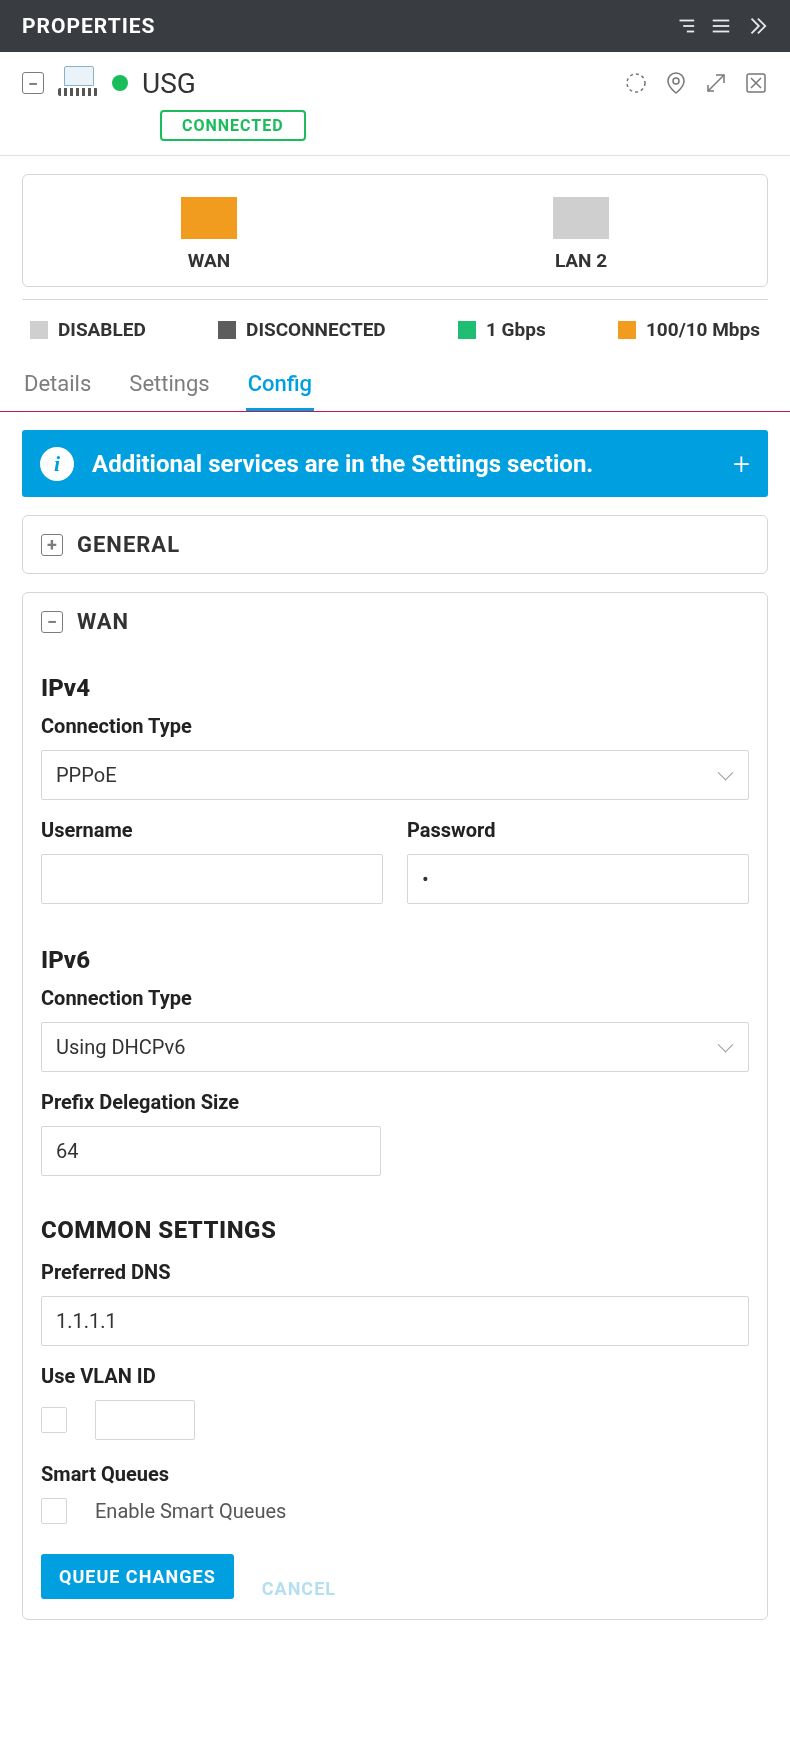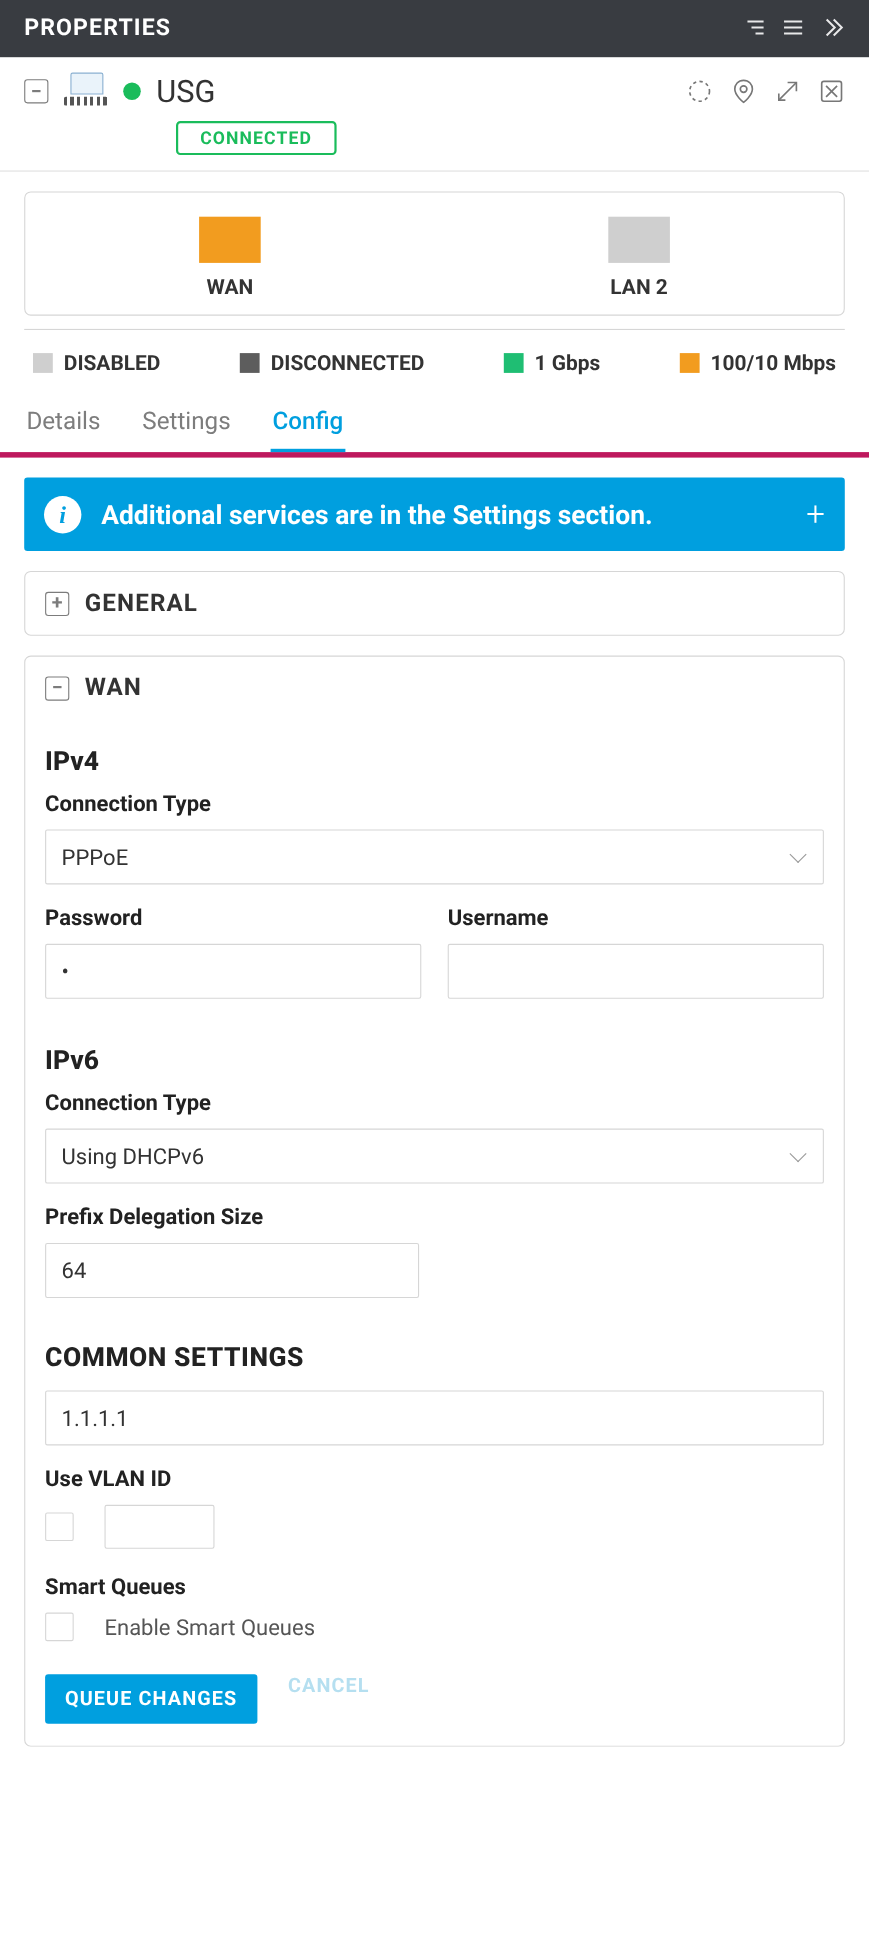--- a/index.html
+++ b/index.html
@@ -1,19 +1,19 @@
 <!DOCTYPE html>
 <html><head>
 <meta charset="utf-8">
 <style>
 * { box-sizing: border-box; margin: 0; padding: 0; font-family: -apple-system, BlinkMacSystemFont, "Segoe UI", Roboto, "Helvetica Neue", Arial, sans-serif; }
 body { width: 790px; background: #fff; color: #333; }
 
 
-.header { background: #393c41; color: #fff; display: flex; align-items: flex-start; justify-content: space-between; padding: 14px 22px; }
+.header { background: #393c41; color: #fff; display: flex; align-items: center; justify-content: space-between; padding: 14px 22px; }
 .header-title { font-size: 21px; font-weight: 700; letter-spacing: 1px; }
 .header-icons { display: flex; gap: 14px; align-items: center; }
 .header-icons svg { width: 22px; height: 22px; stroke: #e8e8e9; fill: none; }
 
 
 .device-area { border-bottom: 1px solid #e0e0e0; }
 .device-row { display: flex; align-items: center; padding: 14px 22px 6px 22px; gap: 14px; }
 .collapse-box { width: 22px; height: 22px; border: 1.5px solid #7c7c7c; display: flex; align-items: center; justify-content: center; color: #7c7c7c; font-size: 18px; font-weight: 700; border-radius: 3px; }
 .device-icon { width: 40px; height: 34px; position: relative; }
 .device-icon::before { content: ""; position: absolute; top: 0; left: 6px; width: 28px; height: 18px; border: 1.5px solid #8ab0d1; border-radius: 2px 2px 0 0; background: #eaf3fa; }
@@ -36,21 +36,21 @@
 
 .legend { margin: 12px 22px 0 22px; border-top: 1px solid #d6d6d6; padding: 18px 8px; display: flex; gap: 47px; align-items: center; justify-content: space-between; }
 .legend-item { display: flex; align-items: center; gap: 10px; font-size: 19px; font-weight: 700; color: #333; }
 .legend-swatch { width: 18px; height: 18px; }
 .sw-disabled { background: #cfcfcf; }
 .sw-disconnected { background: #5d5d5d; }
 .sw-1g { background: #1fbe73; }
 .sw-100 { background: #f29c1f; }
 
 
-.tabs { display: flex; gap: 34px; padding: 0 22px; border-bottom: 5px solid #be185d; }
+.tabs { display: flex; gap: 34px; padding: 0 22px; border-bottom: 1px solid #be185d; }
 .tab { padding: 12px 2px; font-size: 22px; color: #7d7d7d; cursor: pointer; }
 .tab.active { color: #009fdf; border-bottom: 3px solid #009fdf; font-weight: 500; }
 
 
 .info-banner { margin: 18px 22px 0 22px; background: #009fdf; color: #fff; display: flex; align-items: center; padding: 16px 18px; border-radius: 3px; gap: 18px; }
 .info-icon { width: 34px; height: 34px; background: #fff; color: #009fdf; border-radius: 50%; display: flex; align-items: center; justify-content: center; font-weight: 900; font-size: 22px; font-style: italic; flex-shrink: 0; font-family: Georgia, serif; }
 .info-text { font-size: 24px; font-weight: 700; flex: 1; }
 .info-plus { font-size: 30px; font-weight: 300; }
 
 
@@ -70,21 +70,21 @@
 .two-col { display: flex; gap: 24px; margin-top: 18px; }
 .two-col > div { flex: 1; }
 .half-input { width: 340px; }
 .checkbox-row { display: flex; align-items: center; gap: 28px; margin-top: 12px; }
 .checkbox { width: 26px; height: 26px; border: 1px solid #d6d6d6; background: #fff; border-radius: 2px; }
 .vlan-input { width: 100px; border: 1px solid #d6d6d6; background: #fff; height: 40px; border-radius: 2px; }
 .checkbox-label { font-size: 20px; color: #555; }
 .big-heading { font-size: 24px; font-weight: 800; color: #222; letter-spacing: 0.5px; margin-top: 40px; margin-bottom: 16px; }
 
 
-.action-row { display: flex; gap: 28px; align-items: flex-start; margin-top: 30px; }
+.action-row { display: flex; gap: 28px; align-items: flex-end; margin-top: 30px; }
 .btn-primary { background: #009fdf; color: #fff; border: none; padding: 12px 18px; font-size: 18px; font-weight: 700; letter-spacing: 1px; border-radius: 3px; cursor: pointer; }
 .btn-cancel { color: #b5dff0; font-size: 18px; font-weight: 700; letter-spacing: 1px; background: none; border: none; cursor: pointer; }
 </style>
 </head>
 <body>
 
 <div class="header">
   <div class="header-title">PROPERTIES</div>
   <div class="header-icons">
     <svg viewBox="0 0 24 24">
@@ -190,42 +190,43 @@
   <div class="wan-body">
 
     <div class="subheading">IPv4</div>
     <label class="field-label">Connection Type</label>
     <div class="select-wrap">
       <div class="select">PPPoE</div>
     </div>
 
     <div class="two-col">
       <div>
+        <label class="field-label">Username</label>
+        <input class="text-input" type="text" value="" style="">
+      </div>
+      <div>
         <label class="field-label">Password</label>
         <input class="text-input" type="text" value="•" style="">
-      </div>
-      <div>
-        <label class="field-label">Username</label>
-        <input class="text-input" type="text" value="" style="">
       </div>
     </div>
 
     <div class="subheading" style="margin-top:42px;">IPv6</div>
     <label class="field-label">Connection Type</label>
     <div class="select-wrap">
       <div class="select">Using DHCPv6</div>
     </div>
 
     <label class="field-label" style="margin-top:18px;">Prefix Delegation Size</label>
     <input class="text-input half-input" type="text" value="64" style="">
 
     <div class="big-heading">COMMON SETTINGS</div>
 
     <div class="two-col" style="margin-top:0;">
       <div>
+        <label class="field-label">Preferred DNS</label>
         <input class="text-input" type="text" value="1.1.1.1" style="">
       </div>
     </div>
 
     <label class="field-label" style="margin-top:18px;">Use VLAN ID</label>
     <div class="checkbox-row">
       <div class="checkbox"></div>
       <input class="vlan-input" type="text" value="" style="">
     </div>
 

